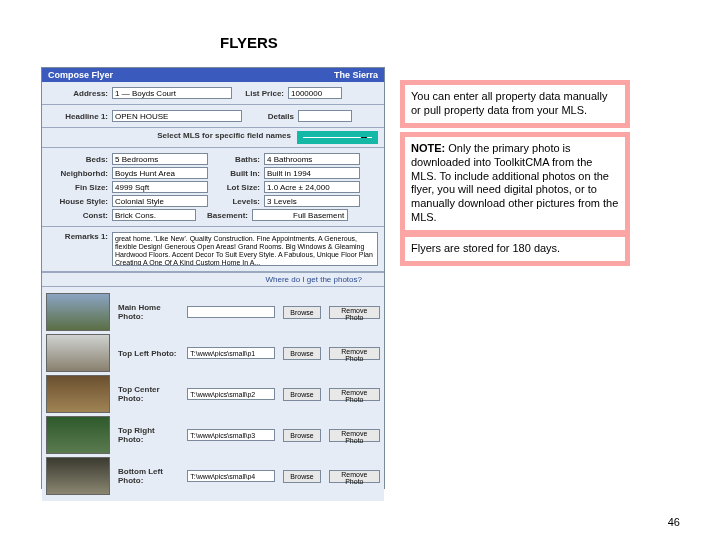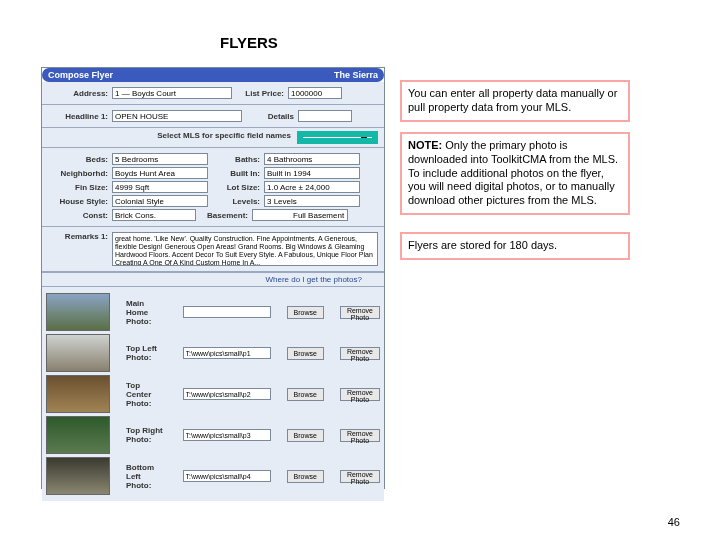--- a/index.html
+++ b/index.html
@@ -29,21 +29,20 @@
     background: #fff;
   }
   .titlebar {
     background: #3a5bbd;
     color: #fff;
     font-weight: bold;
     font-size: 9px;
     padding: 2px 6px;
     display: flex;
     justify-content: space-between;
-    border-radius: 7px;
   }
   .sect {
     background: #e6ecf5;
     border-bottom: 1px solid #9aa9bf;
     padding: 3px 6px;
   }
   .row { display: flex; align-items: center; gap: 4px; margin: 2px 0; }
   .lab { width: 60px; font-size: 8px; font-weight: bold; text-align: right; color: #333; }
   .lab2 { width: 48px; font-size: 8px; font-weight: bold; text-align: right; color: #333; }
   input.tiny { height: 12px; font-size: 8px; padding: 0 2px; border: 1px solid #7a899b; background:#fff; }
@@ -51,30 +50,30 @@
   .prompt {
     background: #e6ecf5;
     border-top: 1px solid #9aa9bf;
     border-bottom: 1px solid #9aa9bf;
     font-size: 8px;
     color: #2a4a90;
     text-align: right;
     padding: 2px 22px;
   }
   .photos { background:#e6ecf5; padding:3px 4px; }
-  .photo-row { display:flex; align-items:center; gap:16px; margin:3px 0; }
+  .photo-row { display:flex; align-items:center; gap:8px; margin:3px 0; }
   .thumb { width:64px; height:38px; border:1px solid #666; flex-shrink:0; }
   .plab { width:76px; font-size:8px; font-weight:bold; color:#333; }
   .path { width:88px; height:12px; font-size:7px; border:1px solid #7a899b; background:#fff; padding:0 2px; }
   .btn { height:13px; font-size:7px; padding:0 6px; border:1px solid #7a899b; background:#e8e8e8; }
   .textbox {
     position: absolute;
     left: 400px;
     width: 230px;
-    border: 2px solid #fca5a5;
+    border: 5px solid #fca5a5;
     padding: 5px 6px;
     font-size: 11px;
     line-height: 1.25;
   }
   .tb1 { top: 80px; }
   .tb2 { top: 132px; }
   .tb3 { top: 232px; }
   .pagenum { position:absolute; right:40px; bottom:12px; font-size:11px; }
   .note-label { font-weight: bold; }
 </style>

